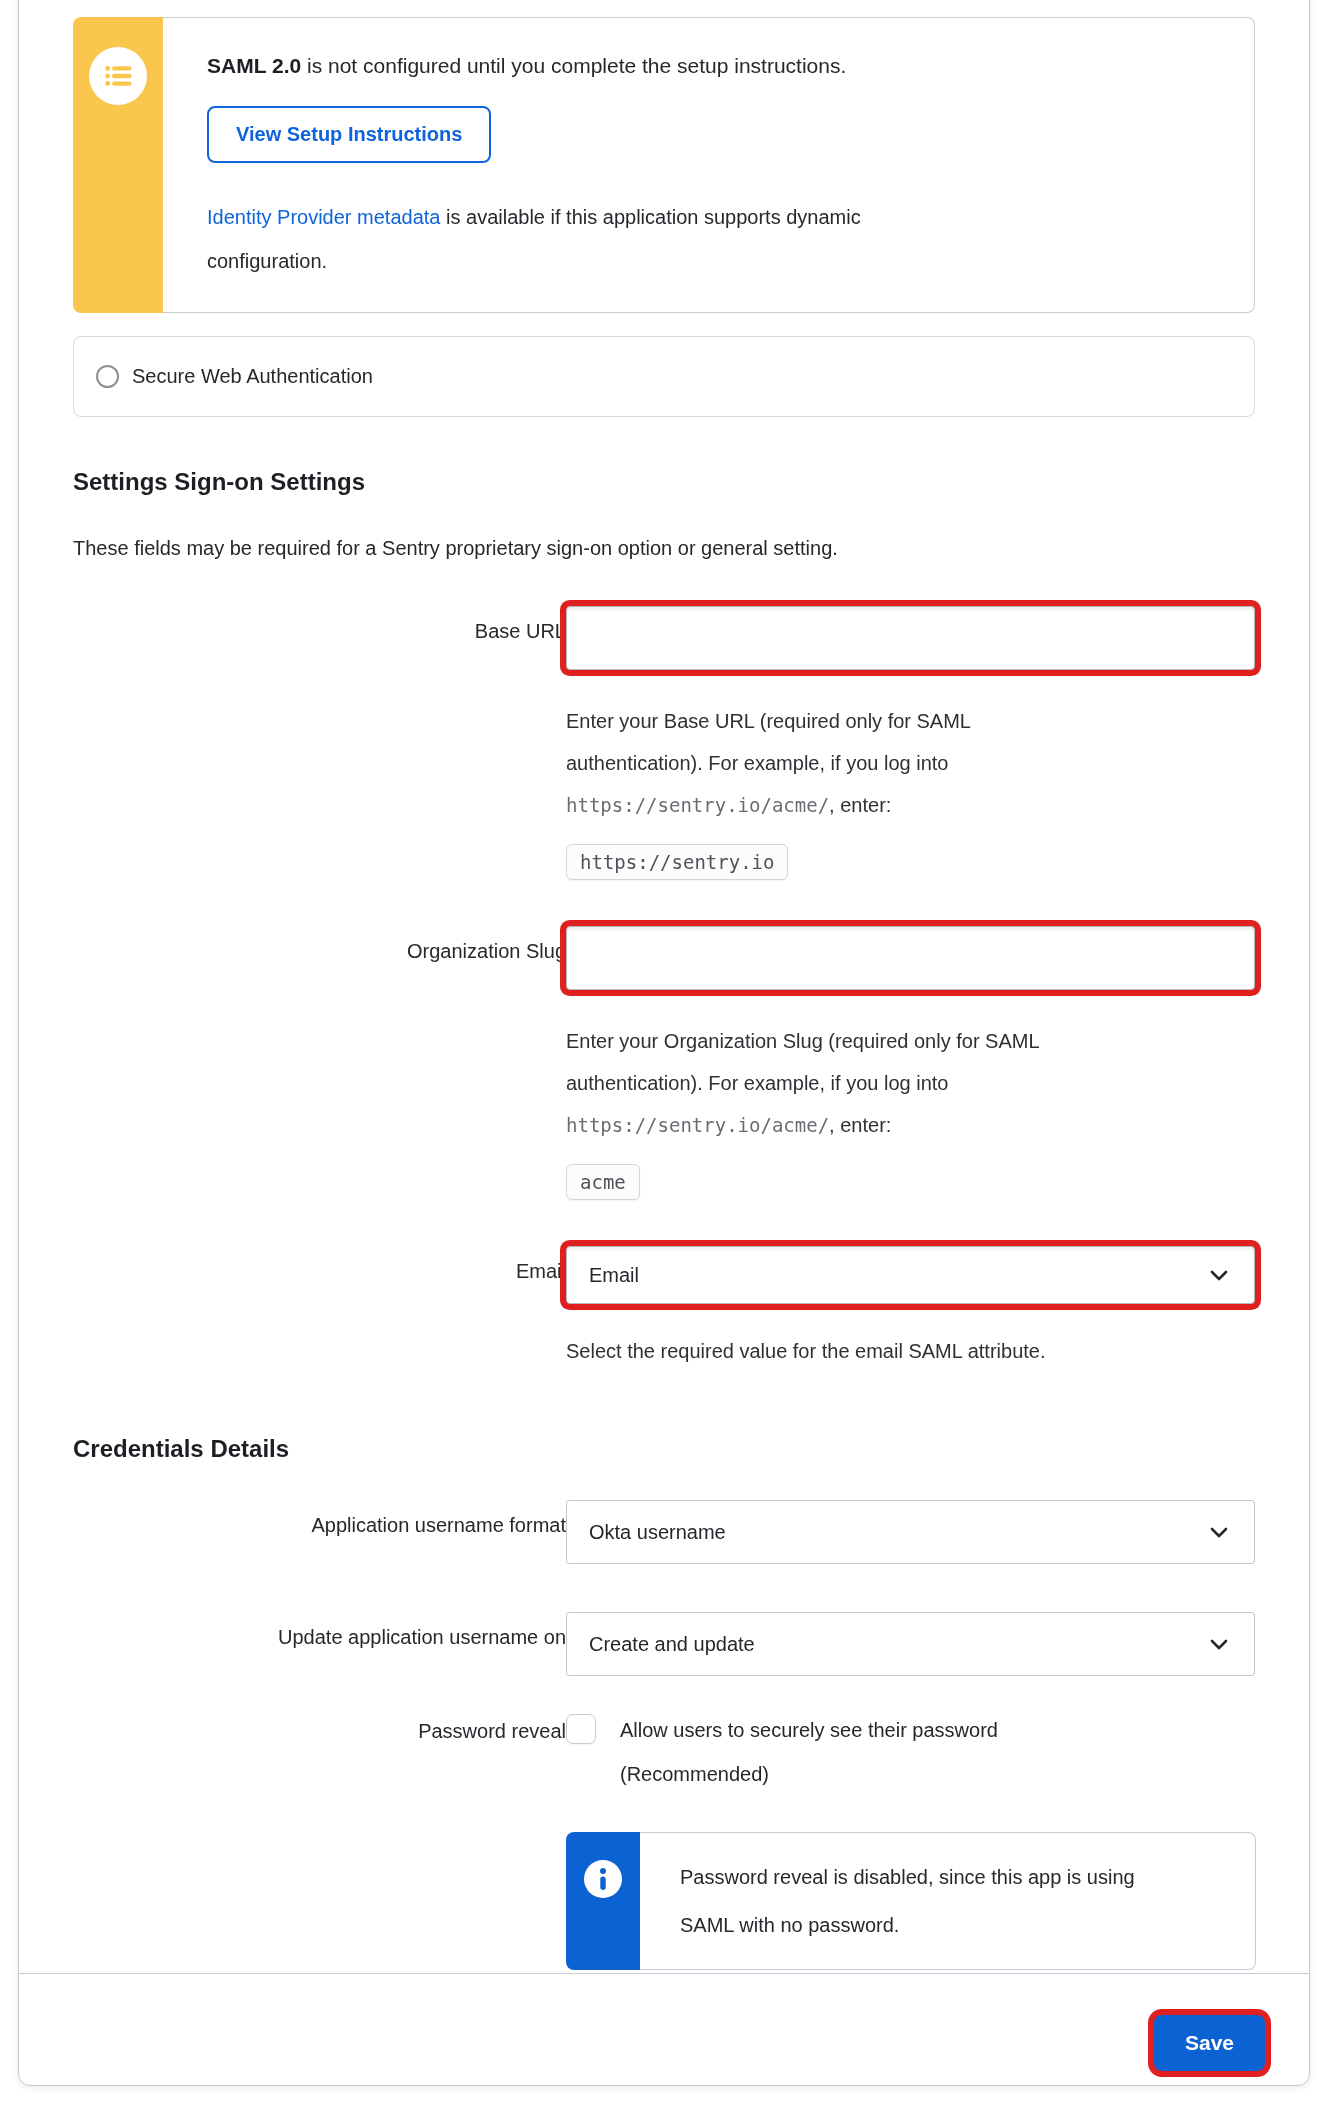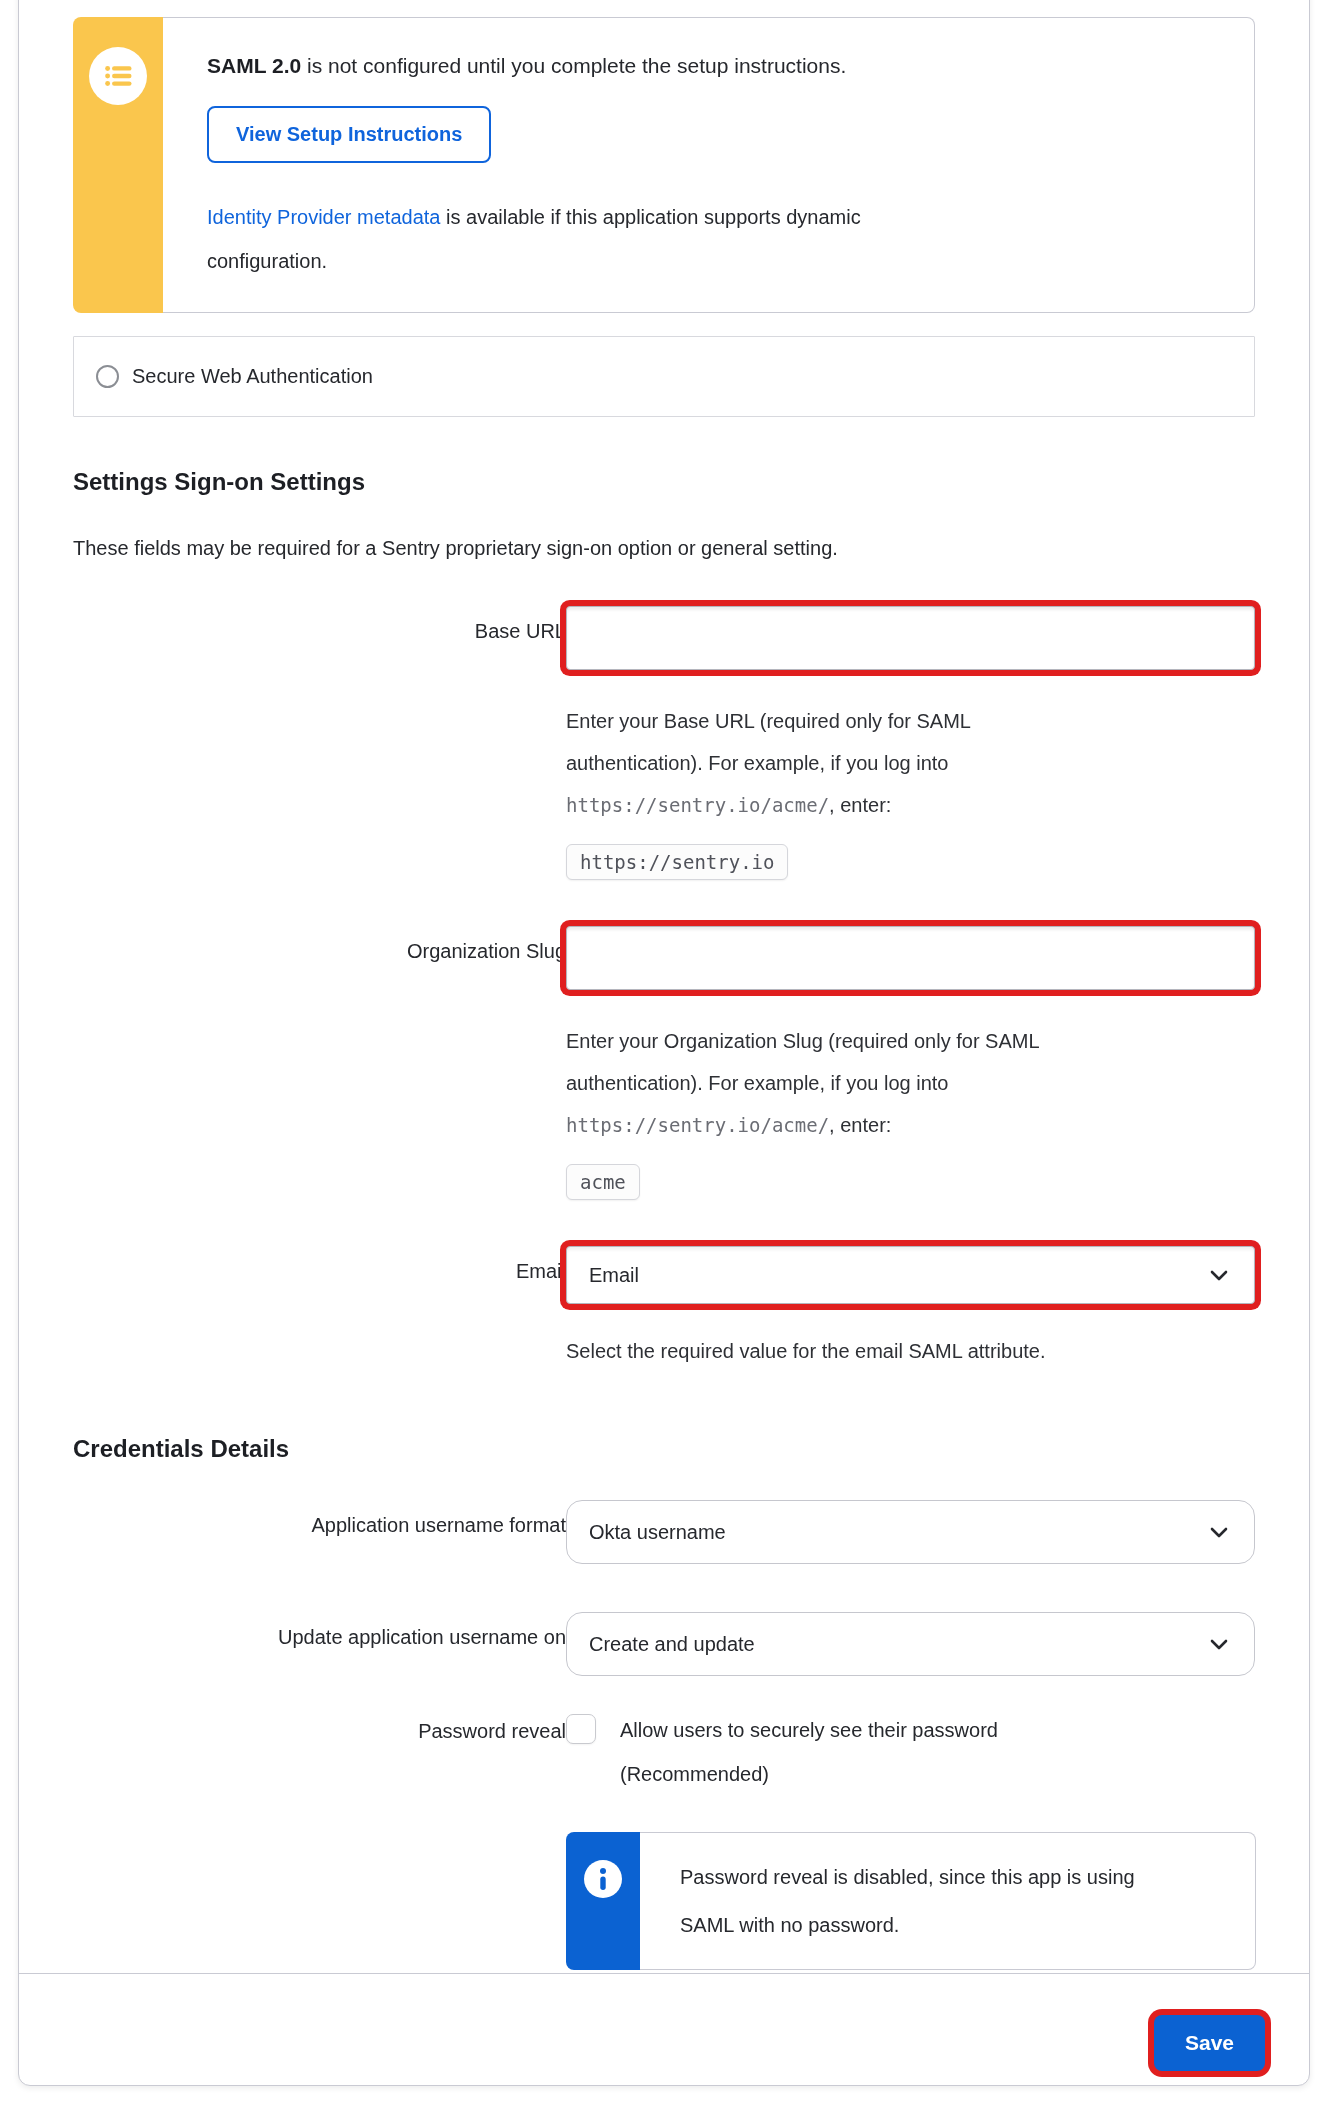--- a/index.html
+++ b/index.html
@@ -37,21 +37,21 @@
     margin-top:28px; display:inline-block; background:#fff;
     border:2px solid var(--accent,#0f64dc); color:var(--accent,#0f64dc);
     font-family:inherit; font-size:20px; font-weight:bold;
     padding:15px 27px; border-radius:8px; cursor:pointer;
   }
   .banner-para { margin-top:32px; font-size:20px; line-height:44px; max-width:680px; color:#26282d; }
   .link { color:var(--accent,#0f64dc); text-decoration:none; cursor:pointer; }
 
   
   .radio-box {
-    margin-top:23px; border:1px solid #d8d9de; border-radius:1px;
+    margin-top:23px; border:1px solid #d8d9de; border-radius:8px;
     padding:28px 22px; display:flex; align-items:flex-end; gap:13px; background:#fff;
   }
   .radio-circle {
     width:23px; height:23px; border-radius:50%; border:2px solid #8b8e94;
     background:#fff; flex-shrink:0; cursor:pointer;
   }
   .radio-label { font-size:20px; color:#26282d; }
 
   
   .section-heading { margin-top:50px; font-size:24px; line-height:30px; font-weight:bold; color:#1d1f24; }
@@ -69,21 +69,21 @@
   .help { margin-top:30px; font-size:20px; line-height:42px; max-width:520px; color:#2e3035; }
   .code-inline { font-family:"DejaVu Sans Mono", monospace; font-size:19px; color:#6b6d74; }
   .chip {
     display:inline-block; margin-top:18px;
     font-family:"DejaVu Sans Mono", monospace; font-size:19px; color:#50525a;
     background:#fcfcfc; border:1px solid #d5d6db; border-radius:6px;
     padding:6px 13px; box-shadow:0 1px 2px rgba(0,0,0,.06);
   }
 
   .select-box {
-    height:64px; border:1px solid #c6c7ce; border-radius:16px; background:#fff;
+    height:64px; border:1px solid #c6c7ce; border-radius:3px; background:#fff;
     display:flex; align-items:center; justify-content:space-between;
     padding:0 22px; font-size:20px; color:#26282d; cursor:pointer;
   }
   .select-box.highlighted {
     height:58px; border:1px solid #b4b5bd; border-radius:4px;
     box-shadow: inset 0 3px 3px rgba(0,0,0,.06), 0 0 0 6px var(--hl,#e01f1f);
   }
   .chev { flex-shrink:0; }
 
   

